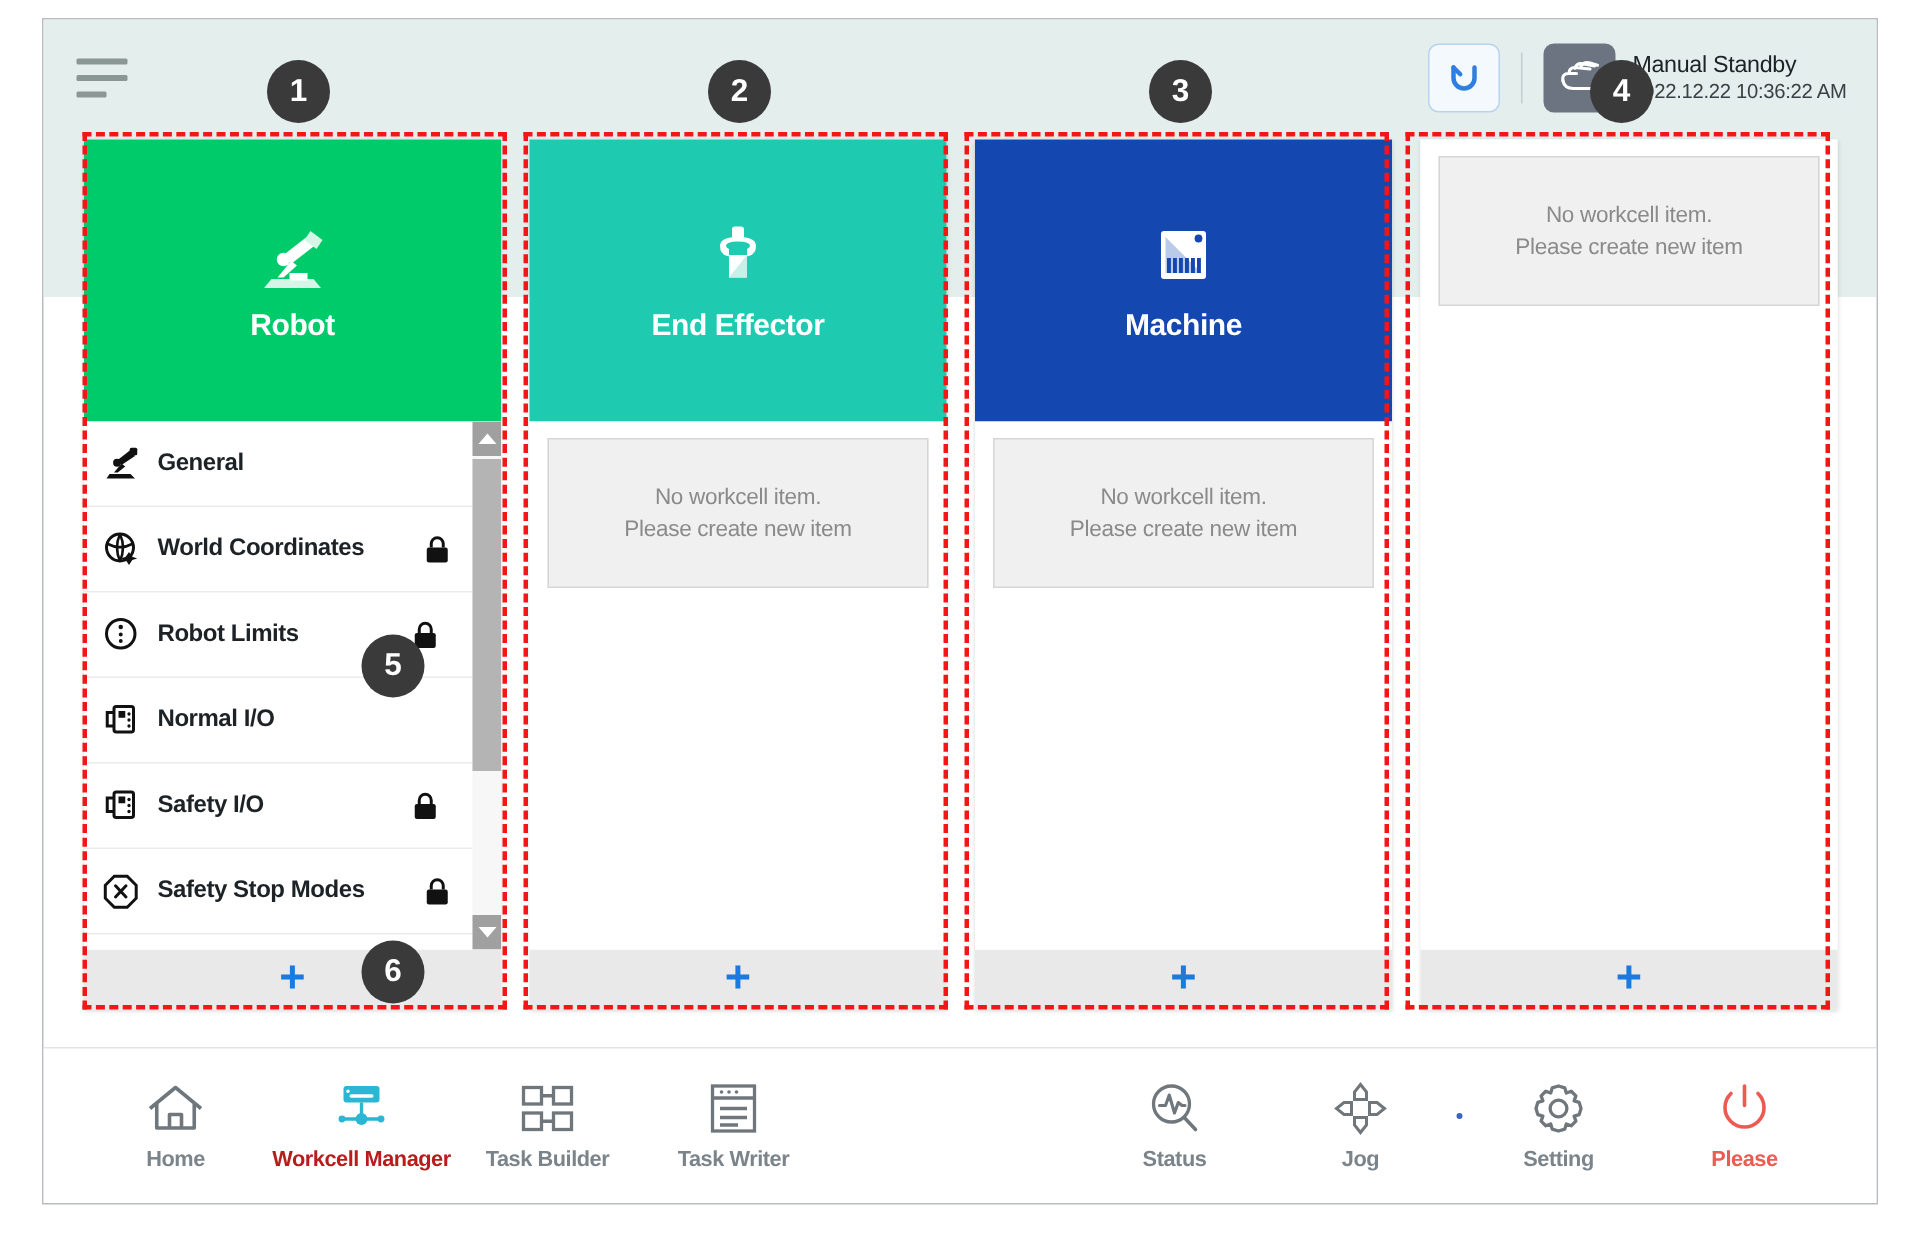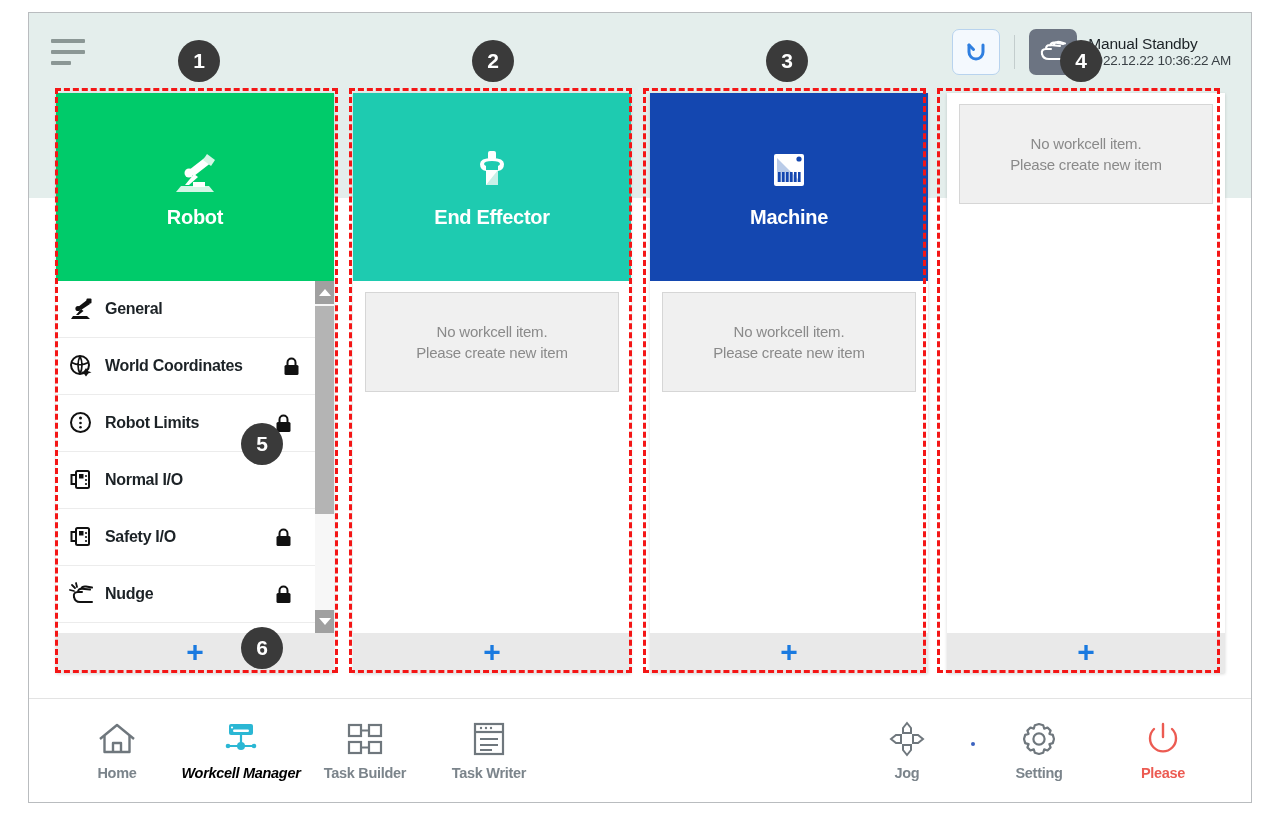--- a/index.html
+++ b/index.html
@@ -209,21 +209,21 @@
     width: 124px;
     display: flex; flex-direction: column;
     align-items: center; justify-content: center;
     gap: 7px; cursor: pointer;
   }
   .nav-item .nav-ico { width: 42px; height: 38px; display: block; }
   .nav-item .nav-label {
     font-size: 14.5px; font-weight: bold; color: #7b848b;
     letter-spacing: -0.3px; white-space: nowrap;
   }
-  .nav-item.active .nav-label { color: #000000; font-style: italic; }
+  .nav-item.active .nav-label { color: #b91c1c; }
   .nav-item.power .nav-label { color: #ec5b52; }
   .nav-dot {
     width: 4px; height: 4px; border-radius: 50%;
     background: #3c63c0; margin: 0 2px 14px 2px;
   }
 
   
   .anno {
     position: absolute;
     border: 3px dashed #f41616;
@@ -355,20 +355,31 @@
               <circle cx="18" cy="17" r="1.1" fill="#111"></circle>
               <path d="M8 8 H3.5 V17 H8" fill="none" stroke="#111" stroke-width="2"></path>
             </svg>
             <span class="li-label">Safety I/O</span>
             <svg class="li-lock spaced" viewBox="0 0 17 19">
               <path d="M4.5 8 V5.5 a4 4 0 0 1 8 0 V8" fill="none" stroke="#111" stroke-width="2"></path>
               <rect x="1.5" y="8" width="14" height="10" rx="1.5" fill="#111"></rect>
             </svg>
           </div>
 
+          <div class="list-item">
+            <svg class="li-icon" viewBox="0 0 26 26">
+              <path d="M8.2 3.2 H16.8 L22.8 9.2 V17.8 L16.8 23.8 H8.2 L2.2 17.8 V9.2 Z" fill="none" stroke="#111" stroke-width="2"></path>
+              <path d="M9 9.5 L16 17 M16 9.5 L9 17" stroke="#111" stroke-width="2" stroke-linecap="round"></path>
+            </svg>
+            <span class="li-label">Safety Stop Modes</span>
+            <svg class="li-lock" viewBox="0 0 17 19">
+              <path d="M4.5 8 V5.5 a4 4 0 0 1 8 0 V8" fill="none" stroke="#111" stroke-width="2"></path>
+              <rect x="1.5" y="8" width="14" height="10" rx="1.5" fill="#111"></rect>
+            </svg>
+          </div>
 
           <div class="list-item">
             <svg class="li-icon" viewBox="0 0 26 26">
               <path d="M6 16 q-1 -5 4 -5 l4 0 M10 11 q0 -3.5 4 -3.2 l8 0.8 M13 8 q1 -3 5 -2.5 l6 1" fill="none" stroke="#111" stroke-width="2" stroke-linecap="round"></path>
               <path d="M6 16 q1 5 6 5 l12 0" fill="none" stroke="#111" stroke-width="2" stroke-linecap="round"></path>
               <path d="M4 4 L7 7 M2 9 L6 10 M8 2 L9 6" stroke="#111" stroke-width="1.8" stroke-linecap="round"></path>
             </svg>
             <span class="li-label">Nudge</span>
             <svg class="li-lock spaced" viewBox="0 0 17 19">
               <path d="M4.5 8 V5.5 a4 4 0 0 1 8 0 V8" fill="none" stroke="#111" stroke-width="2"></path>
@@ -499,20 +510,28 @@
           <circle cx="18" cy="8" r="1.2" fill="#6f777d"></circle>
           <circle cx="23" cy="8" r="1.2" fill="#6f777d"></circle>
           <path d="M12 19 H30 M12 25 H30 M12 30 H24" stroke="#6f777d" stroke-width="2.2"></path>
         </svg>
         <span class="nav-label">Task Writer</span>
       </div>
     </div>
 
     <div class="nav-right">
 
+      <div class="nav-item">
+        <svg class="nav-ico" viewBox="0 0 42 38">
+          <circle cx="19" cy="16" r="12" fill="none" stroke="#6f777d" stroke-width="2.2"></circle>
+          <path d="M27.5 25 L35 33" stroke="#6f777d" stroke-width="2.4" stroke-linecap="round"></path>
+          <path d="M11 17 H15 L17.5 10 L21 22 L23.5 15 L26 17 H28" fill="none" stroke="#6f777d" stroke-width="2.1" stroke-linejoin="round" stroke-linecap="round"></path>
+        </svg>
+        <span class="nav-label">Status</span>
+      </div>
 
       <div class="nav-item">
         <svg class="nav-ico" viewBox="0 0 42 38">
           <path d="M21 3 L25 8 V13 H17 V8 Z" fill="none" stroke="#6f777d" stroke-width="2"></path>
           <path d="M21 35 L25 30 V25 H17 V30 Z" fill="none" stroke="#6f777d" stroke-width="2"></path>
           <path d="M5 19 L10 15 H15 V23 H10 Z" fill="none" stroke="#6f777d" stroke-width="2"></path>
           <path d="M37 19 L32 15 H27 V23 H32 Z" fill="none" stroke="#6f777d" stroke-width="2"></path>
         </svg>
         <span class="nav-label">Jog</span>
       </div>

